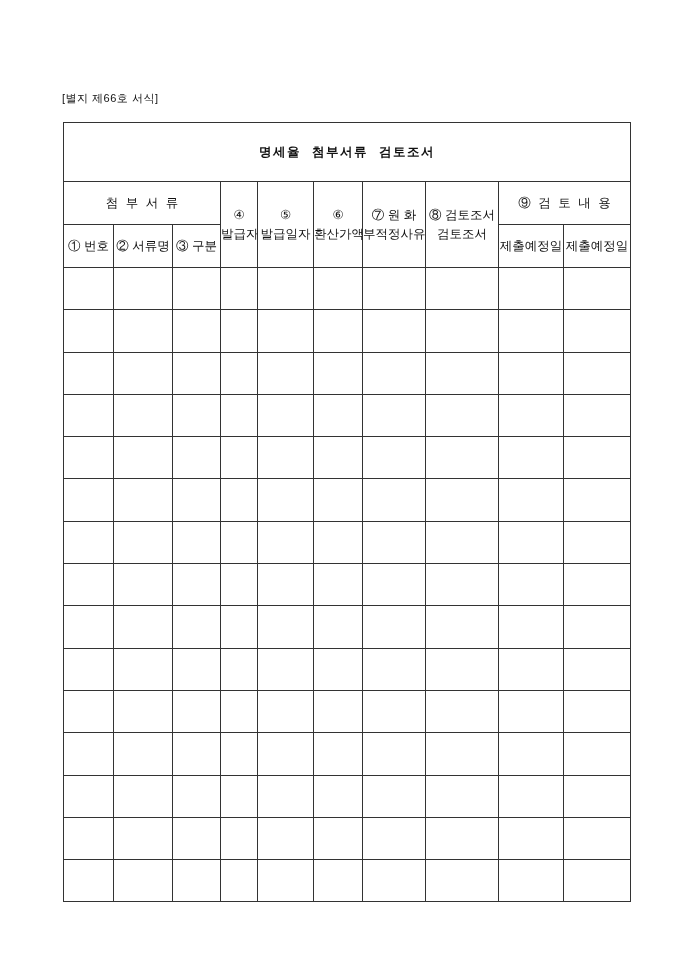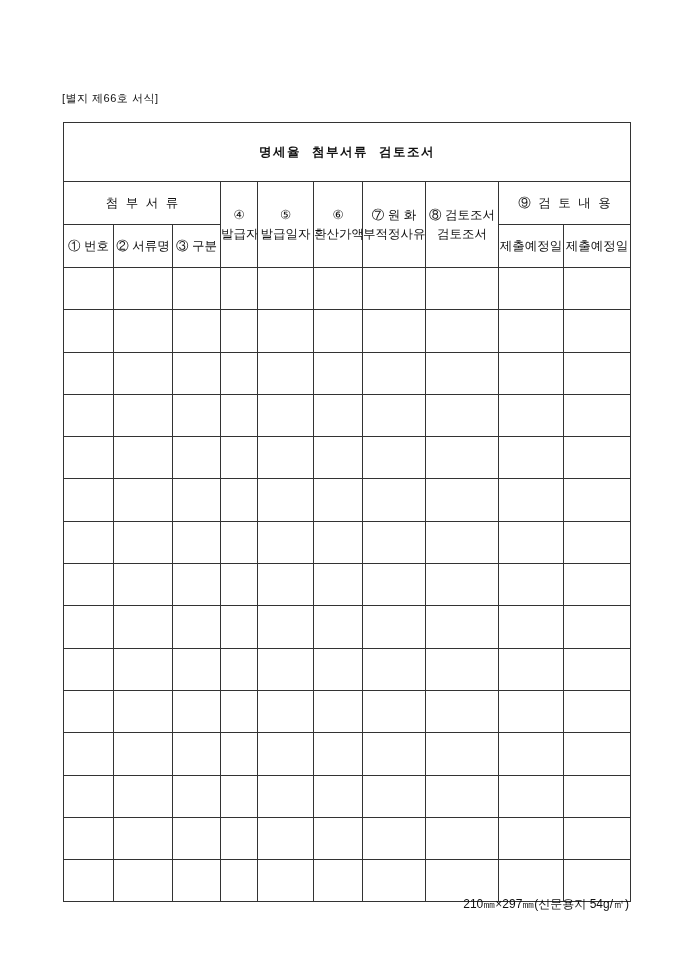--- a/index.html
+++ b/index.html
@@ -298,15 +298,14 @@
           <td></td>
           <td></td>
           <td></td>
           <td></td>
           <td></td>
           <td></td>
         </tr>
       </tbody>
   </table>
 
-  <div class="paper-spec">210㎜×297㎜(신문용지 54g/㎡)</div>
 
 </div>
 
 </body></html>

